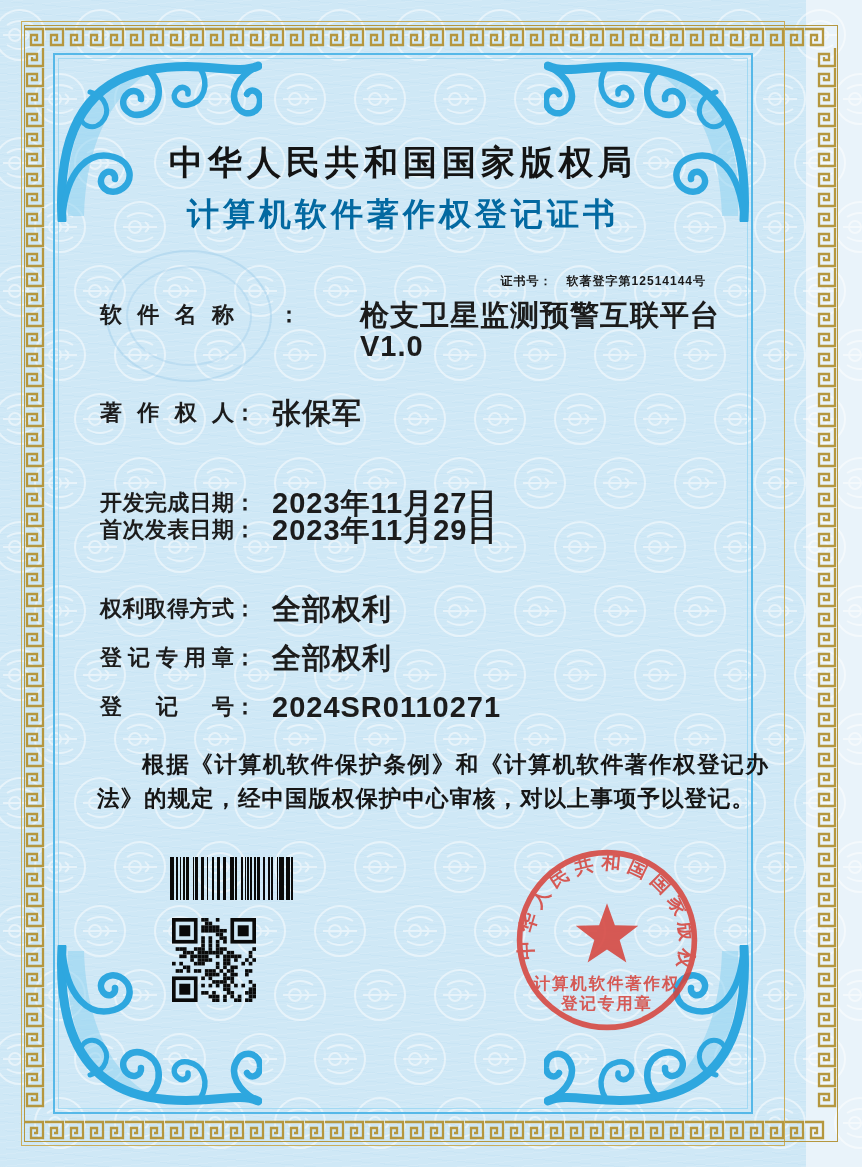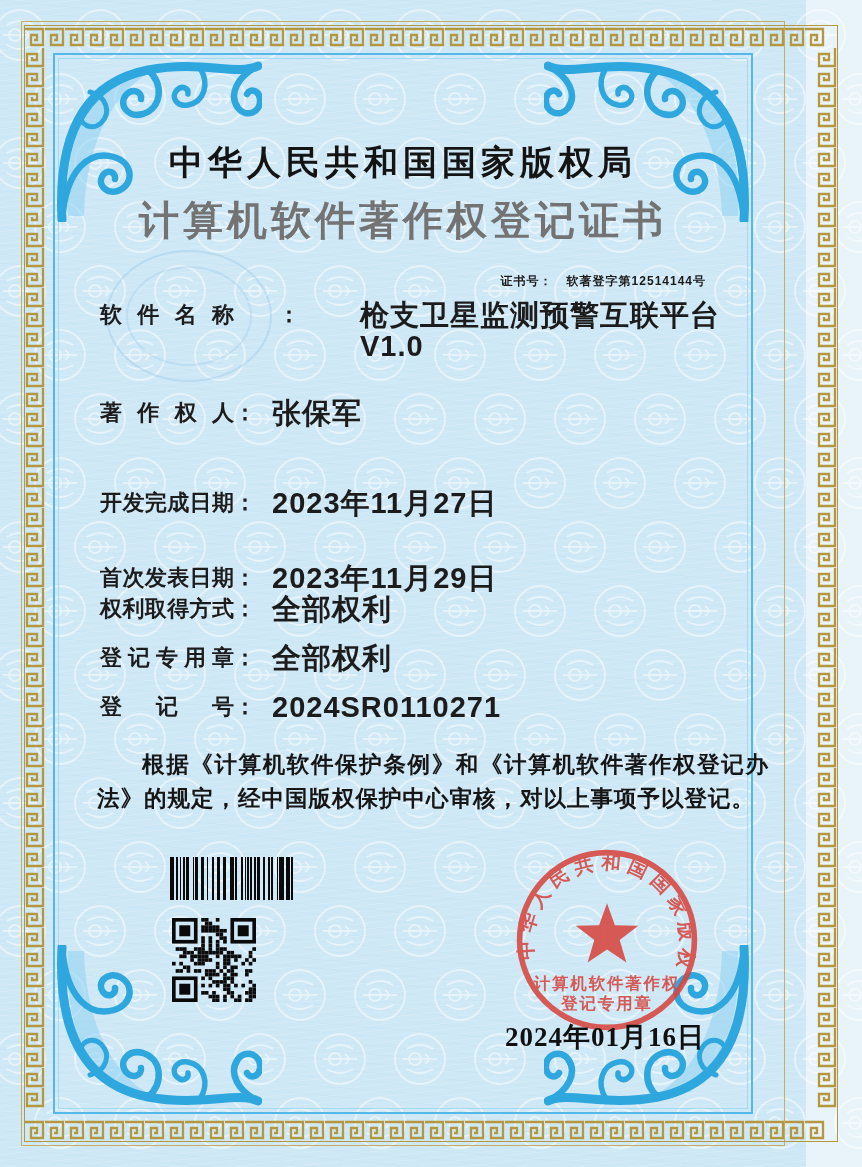--- a/index.html
+++ b/index.html
@@ -32,21 +32,21 @@
   .corner.br{right:50px;bottom:50px;transform:scale(-1,-1);}
 
   .authority{
     position:absolute;left:0;right:0;top:140px;text-align:center;
     font-family:"Liberation Serif","DejaVu Serif",serif;
     font-size:34px;font-weight:bold;letter-spacing:5px;color:#141414;
   }
   .cert-title{
     position:absolute;left:0;right:0;top:193px;text-align:center;
     font-family:"Liberation Serif","DejaVu Serif",serif;
-    font-size:40px;font-weight:bold;letter-spacing:4px;color:#737373;
+    font-size:32px;font-weight:bold;letter-spacing:4px;color:#0369a1;
   }
   .cert-no{
     position:absolute;top:273px;right:100px;
     font-size:12px;font-weight:bold;letter-spacing:1px;color:#1a1a1a;
   }
   .cert-no .gap{display:inline-block;width:14px;}
 
   .fields{position:absolute;left:100px;top:0;width:680px;}
   .field-row{position:absolute;left:0;display:flex;align-items:flex-start;}
   .field-label{
@@ -1737,21 +1737,21 @@
       <div class="field-row" style="top: 398px;">
         <span class="field-label">著作权人</span>
         <span class="field-colon">：</span>
         <span class="field-value">张保军</span>
       </div>
       <div class="field-row" style="top: 488px;">
         <span class="field-label">开发完成日期</span>
         <span class="field-colon">：</span>
         <span class="field-value">2023年11月27日</span>
       </div>
-      <div class="field-row" style="top: 563px;">
+      <div class="field-row" style="top: 515px;">
         <span class="field-label">首次发表日期</span>
         <span class="field-colon">：</span>
         <span class="field-value">2023年11月29日</span>
       </div>
       <div class="field-row" style="top: 594px;">
         <span class="field-label">权利取得方式</span>
         <span class="field-colon">：</span>
         <span class="field-value">全部权利</span>
       </div>
       <div class="field-row" style="top: 643px;">
@@ -1977,14 +1977,13 @@
     <g transform="rotate(8 100 100)">
       <path id="sealArc" d="M 26 131 A 79 79 0 1 1 174 131" fill="none"></path>
       <text font-size="20.5" fill="#d6453e" letter-spacing="6.5" font-weight="bold" font-family="Liberation Serif, DejaVu Serif, serif">
         <textPath href="#sealArc" id="sealRingText">中华人民共和国国家版权局</textPath>
       </text>
     </g>
     <text x="100" y="152" text-anchor="middle" font-size="17.5" fill="#d6453e" font-weight="bold" letter-spacing="2" font-family="Liberation Serif, DejaVu Serif, serif" id="sealLine1">计算机软件著作权</text>
     <text x="100" y="173" text-anchor="middle" font-size="17.5" fill="#d6453e" font-weight="bold" letter-spacing="2" font-family="Liberation Serif, DejaVu Serif, serif" id="sealLine2">登记专用章</text>
   </svg>
 
-  <div class="issue-date">2024年01月16日</div>
 </div>
 
 </body></html>

